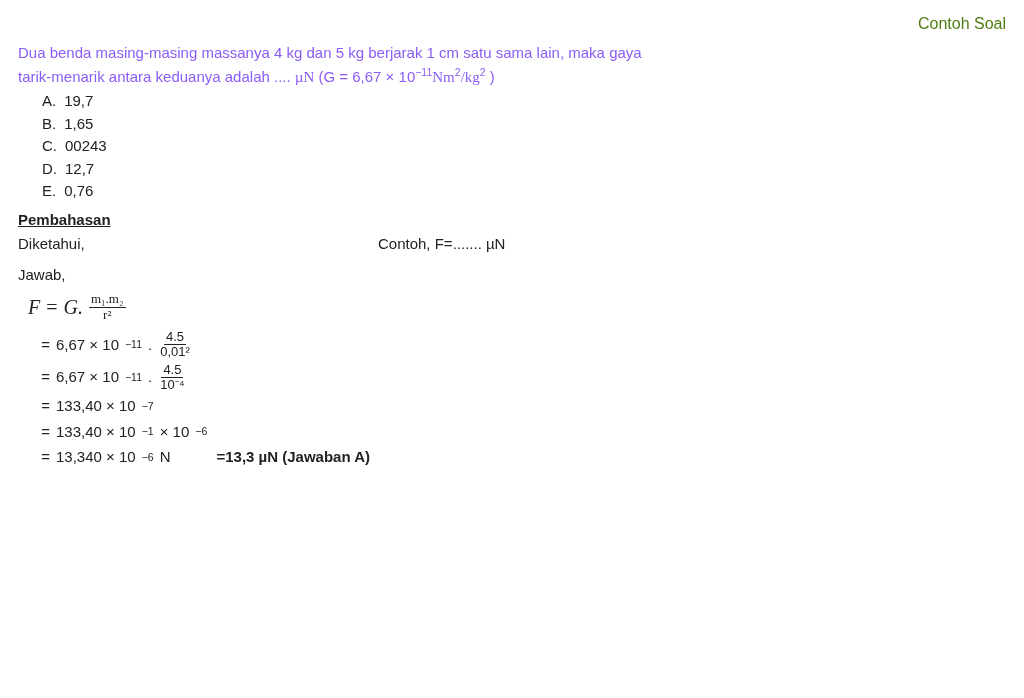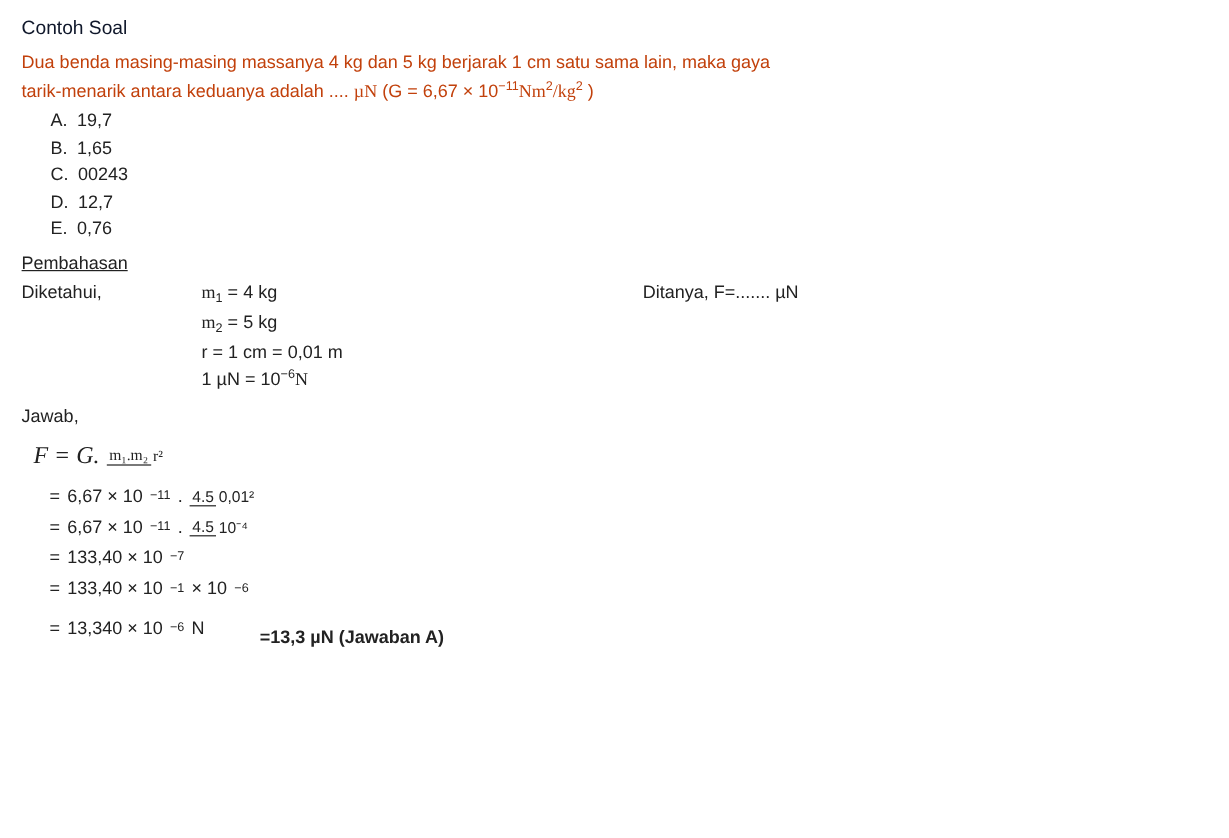--- a/index.html
+++ b/index.html
@@ -6,82 +6,83 @@
     body {
       font-family: Arial, Helvetica, sans-serif;
       font-size: 15px;
       color: #222;
       background: #fff;
       padding: 12px 18px;
       width: 1024px;
       line-height: 1.5;
     }
     .section-title {
-      color: #0f172a;
+      color: #4d7c0f;
       font-size: 16px;
       margin-bottom: 6px;
+      text-align: right;
     }
     .problem {
-      color: #c2410c;
+      color: #8b5cf6;
       margin-bottom: 0;
     }
     .opts {
       margin-left: 24px;
       margin-top: 2px;
     }
     .opt-row {
       display: flex;
       gap: 8px;
     }
     .pembahasan {
-      font-weight: normal;
+      font-weight: bold;
       text-decoration: underline;
       margin-top: 6px;
     }
     .known-row {
       display: flex;
       align-items: flex-start;
       margin-top: 2px;
-      gap: 20px;
     }
     .known-label { width: 130px; }
     .known-vals { flex: 0 0 auto; }
     .asked { margin-left: 230px; }
     .jawab { margin-top: 8px; }
     .formula {
       font-family: 'Times New Roman', Times, serif;
       font-size: 20px;
       font-style: italic;
       margin: 6px 0 8px 10px;
       display: flex;
       align-items: center;
       gap: 6px;
     }
     .frac {
       display: inline-flex;
+      flex-direction: column;
       align-items: center;
       vertical-align: middle;
       font-size: 13px;
       line-height: 1.1;
       font-style: normal;
     }
     .frac .num { border-bottom: 1px solid #222; padding: 0 2px; }
     .frac .den { padding: 0 2px; }
     .steps { margin-left: 18px; }
     .step {
       display: flex;
       align-items: center;
       gap: 6px;
       margin: 3px 0;
       font-family: Arial, sans-serif;
     }
     .math-i { font-family: 'Times New Roman', Times, serif; }
     .sup { font-size: 0.7em; vertical-align: super; text-align: center; }
     .sub { font-size: 0.7em; vertical-align: sub; }
-    .answer-inline { margin-left: 40px; margin-top: 16px; }
+    .answer-inline { margin-left: 40px; }
     .bold { font-weight: bold; }
     .eq-sign { width: 14px; text-align: right; }
   </style>
 </head>
 <body>
 
 <div class="section-title">Contoh Soal</div>
 
 <div class="problem">
   <div>Dua benda masing-masing massanya 4 kg dan 5 kg berjarak 1 cm satu sama lain, maka gaya</div>
@@ -110,27 +111,21 @@
   <div class="opt-row">
       <span>E.</span>
       <span>0,76</span>
     </div>
 </div>
 
 <div class="pembahasan">Pembahasan</div>
 
 <div class="known-row">
   <div class="known-label">Diketahui,</div>
-  <div class="known-vals">
-    <div><span class="math-i">m</span><span class="sub">1</span><span> = 4 kg</span></div>
-    <div><span class="math-i">m</span><span class="sub">2</span><span> = 5 kg</span></div>
-    <div>r   = 1 cm = 0,01 m</div>
-    <div><span>1 µN = </span><span>10</span><span class="sup">−6</span><span class="math-i">N</span></div>
-  </div>
-  <div class="asked">Ditanya, F=....... µN</div>
+  <div class="asked">Contoh, F=....... µN</div>
 </div>
 
 <div class="jawab">Jawab,</div>
 
 <div class="formula">
   <span>F</span>
   <span style="font-style:normal"> = </span>
   <span>G.</span>
   <span class="frac">
     <span class="num">m₁.m₂</span>

